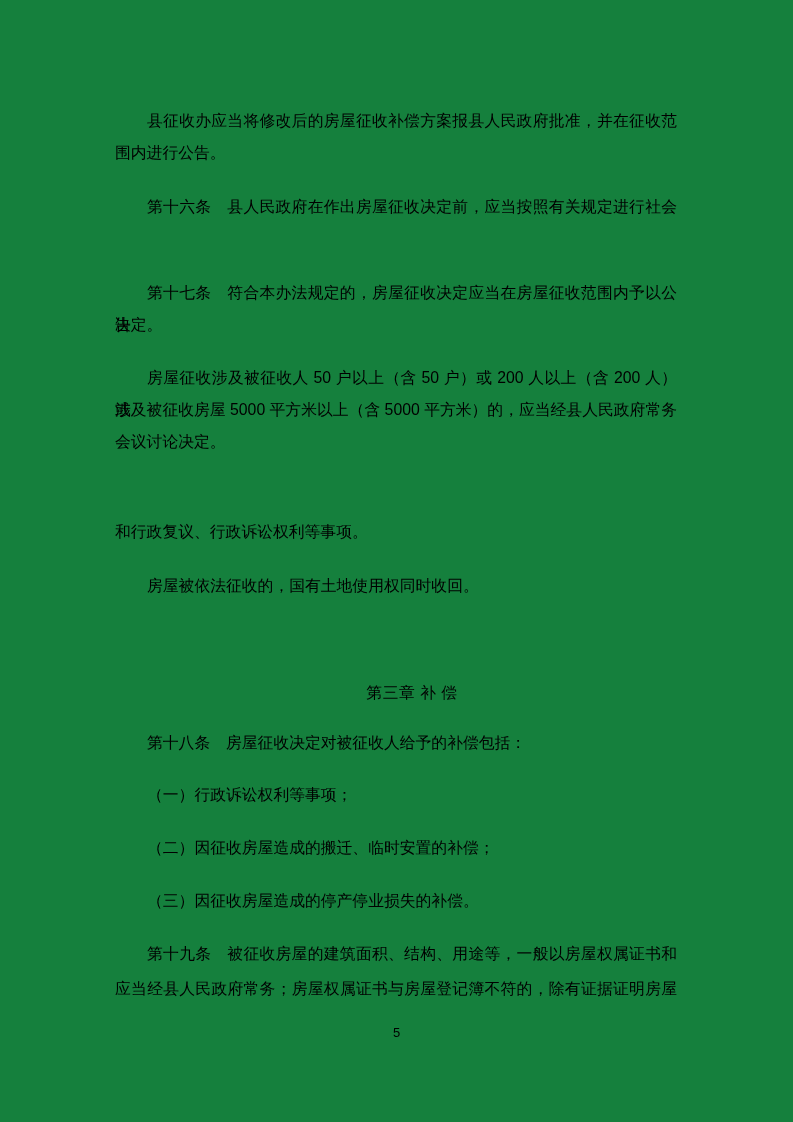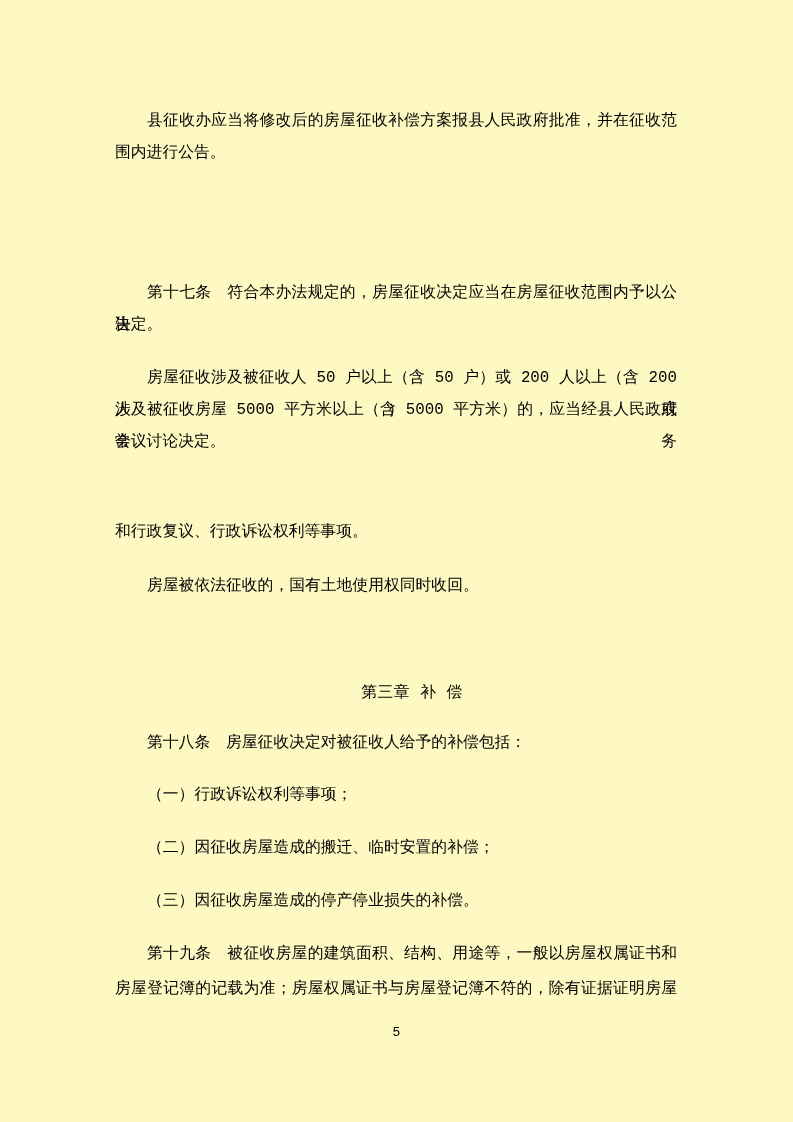--- a/index.html
+++ b/index.html
@@ -5,23 +5,23 @@
 <style>
   html, body {
     margin: 0;
     padding: 0;
     background: #ffffff;
   }
   .page {
     position: relative;
     width: 793px;
     height: 1122px;
-    background: #fef9c3;
+    background: #15803d;
     color: #000000;
-    font-family: Liberation Mono, monospace;
+    font-family: Liberation Sans, sans-serif;
     overflow: hidden;
   }
   .line {
     position: absolute;
     left: 115px;
     width: 562px;
     height: 32px;
     line-height: 32px;
     font-size: 15.8px;
     text-align: left;
@@ -53,20 +53,21 @@
   }
 </style>
 </head>
 <body>
 
 <div class="page">
 
   <div class="line indent just" style="top:105px">县征收办应当将修改后的房屋征收补偿方案报县人民政府批准，并在征收范</div>
   <div class="line" style="top:137px">围内进行公告。</div>
 
+  <div class="line indent just" style="top:191px">第十六条　县人民政府在作出房屋征收决定前，应当按照有关规定进行社会</div>
 
   <div class="line indent just" style="top:277px">第十七条　符合本办法规定的，房屋征收决定应当在房屋征收范围内予以公告</div>
   <div class="line" style="top:309px">决定。</div>
 
   <div class="line indent just" style="top:362px">房屋征收涉及被征收人 50 户以上（含 50 户）或 200 人以上（含 200 人）或</div>
   <div class="line just" style="top:394px">涉及被征收房屋 5000 平方米以上（含 5000 平方米）的，应当经县人民政府常务</div>
   <div class="line" style="top:426px">会议讨论决定。</div>
 
   <div class="line indent" style="top:570px">房屋被依法征收的，国有土地使用权同时收回。</div>
 
@@ -74,17 +75,17 @@
 
   <div class="line indent chapter" style="top:677px">第三章 补 偿</div>
 
   <div class="line indent" style="top:727px">第十八条　房屋征收决定对被征收人给予的补偿包括：</div>
 
   <div class="line indent" style="top:779px">（一）行政诉讼权利等事项；</div>
   <div class="line indent" style="top:832px">（二）因征收房屋造成的搬迁、临时安置的补偿；</div>
   <div class="line indent" style="top:885px">（三）因征收房屋造成的停产停业损失的补偿。</div>
 
   <div class="line indent just" style="top:938px">第十九条　被征收房屋的建筑面积、结构、用途等，一般以房屋权属证书和</div>
-  <div class="line just" style="top:973px">房屋登记簿的记载为准；房屋权属证书与房屋登记簿不符的，除有证据证明房屋</div>
+  <div class="line just" style="top:973px">应当经县人民政府常务；房屋权属证书与房屋登记簿不符的，除有证据证明房屋</div>
 
   <div class="page-num">5</div>
 
 </div>
 
 </body></html>

